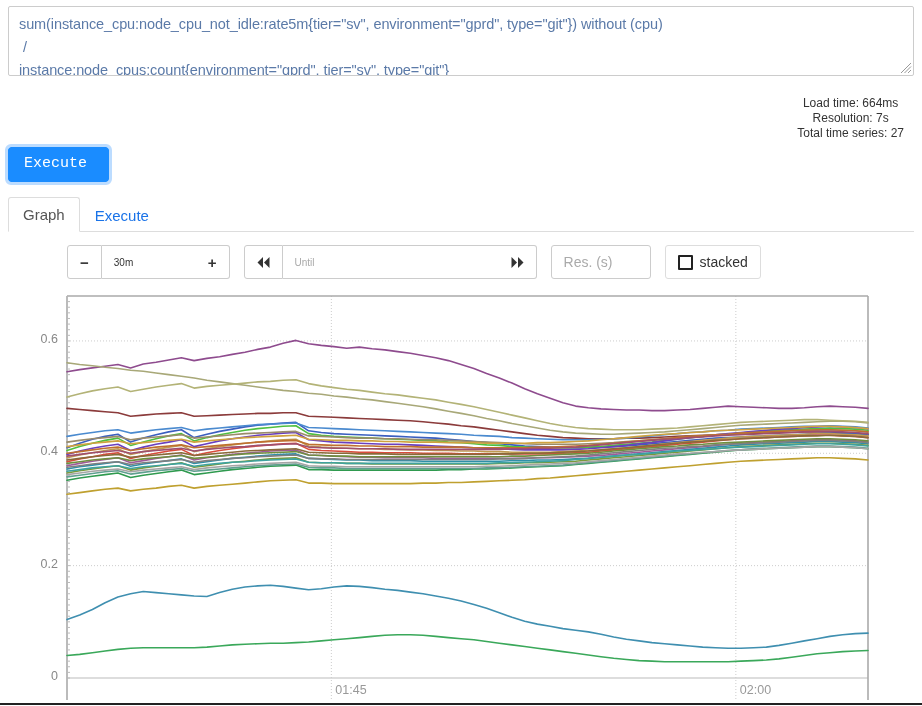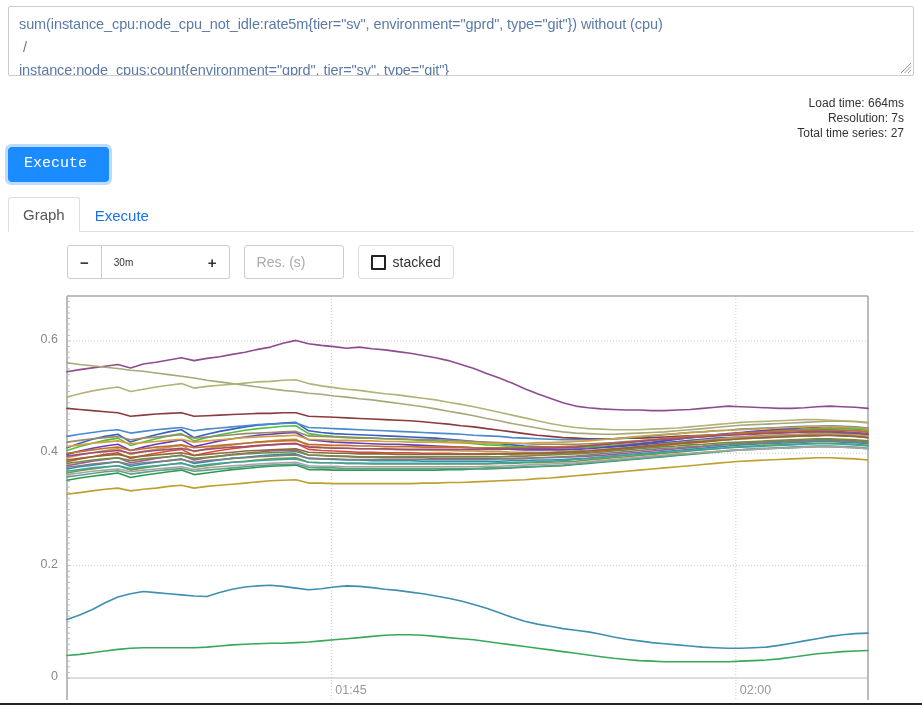--- a/index.html
+++ b/index.html
@@ -46,21 +46,21 @@
     width: 14px;
     height: 14px;
     pointer-events: auto;
   }
 
   
   .meta {
     position: absolute;
     right: 18px;
     top: 96px;
-    text-align: right;
+    text-align: center;
     font-size: 12px;
     color: #333333;
     line-height: 15px;
   }
 
   
   .exec-row {
     position: absolute;
     left: 8px;
     top: 147px;
@@ -277,20 +277,35 @@
 </div>
 
 <div class="graph-controls">
 
   <div class="ctrl-group">
     <div class="ctrl-btn left">−</div>
     <div class="ctrl-input range-input">30m</div>
     <div class="ctrl-btn right">+</div>
   </div>
 
+  <div class="ctrl-group">
+    <div class="ctrl-btn left">
+      <svg width="13" height="11" viewBox="0 0 13 11">
+        <polygon points="6,0 6,11 0.5,5.5" fill="#333"></polygon>
+        <polygon points="12.5,0 12.5,11 7,5.5" fill="#333"></polygon>
+      </svg>
+    </div>
+    <div class="ctrl-input until-input">Until</div>
+    <div class="ctrl-btn right">
+      <svg width="13" height="11" viewBox="0 0 13 11">
+        <polygon points="0.5,0 0.5,11 6,5.5" fill="#333"></polygon>
+        <polygon points="7,0 7,11 12.5,5.5" fill="#333"></polygon>
+      </svg>
+    </div>
+  </div>
 
   <div class="res-input">Res. (s)</div>
 
   <div class="stacked-btn">
     <span class="cb-square"></span>
     <span>stacked</span>
   </div>
 </div>
 
 <div class="chart-area">

